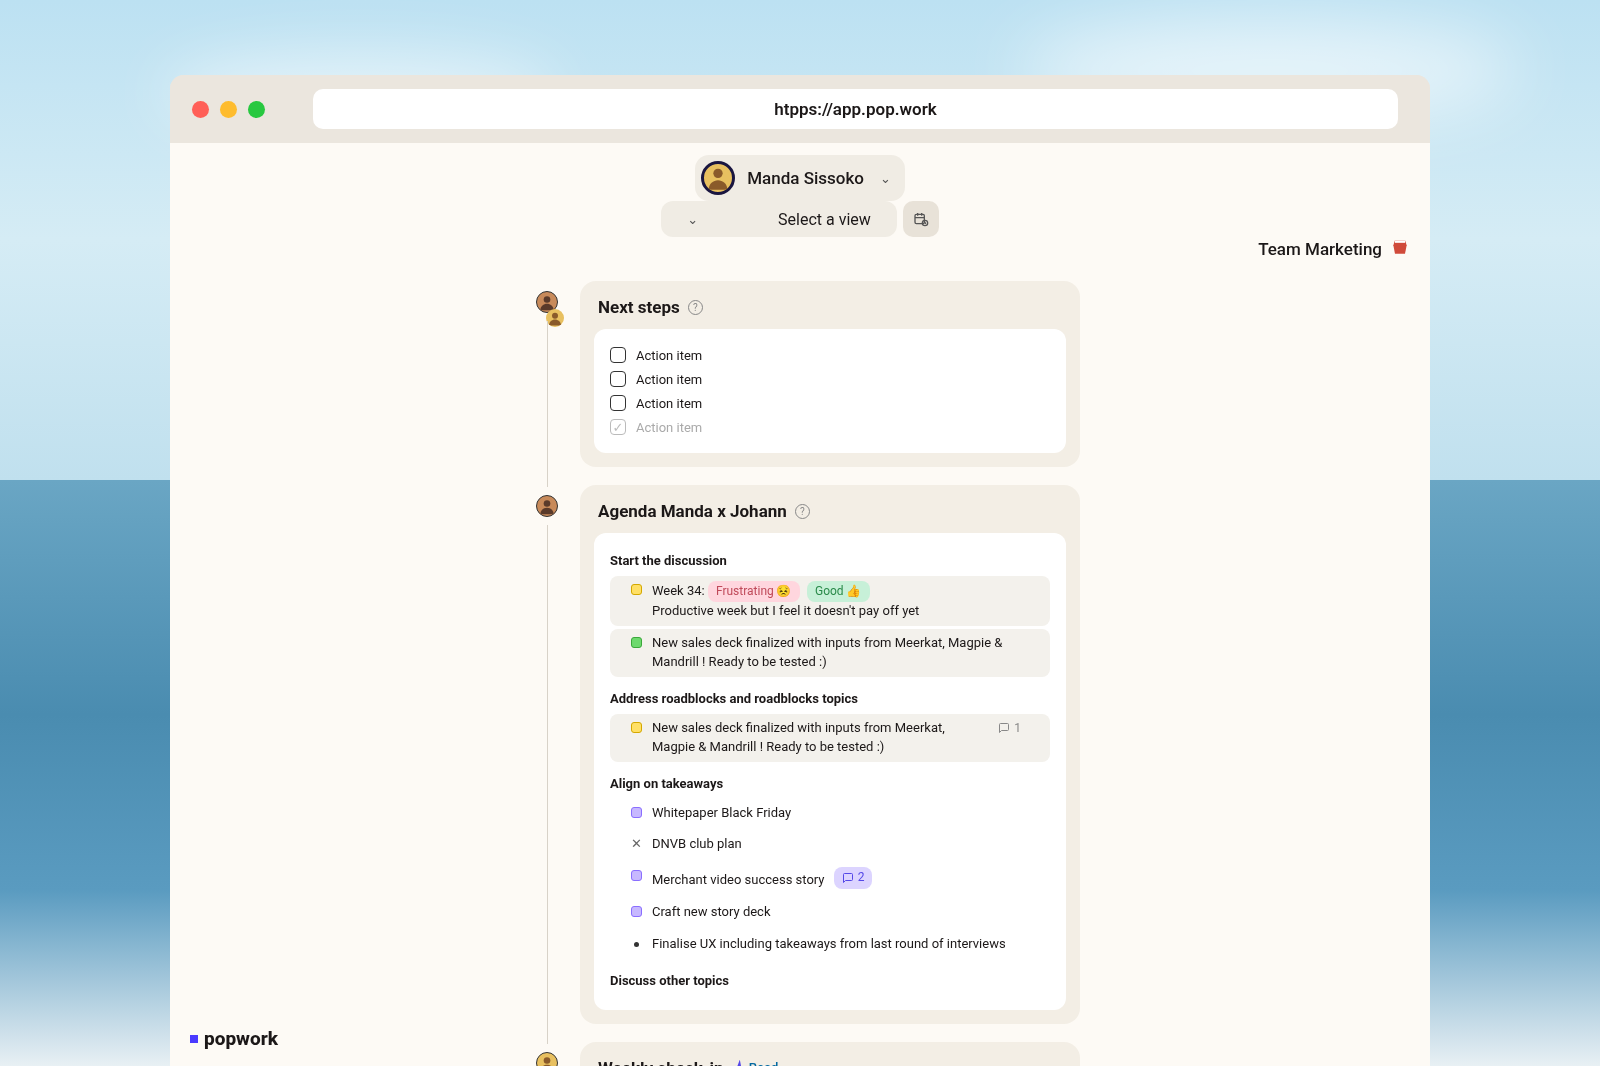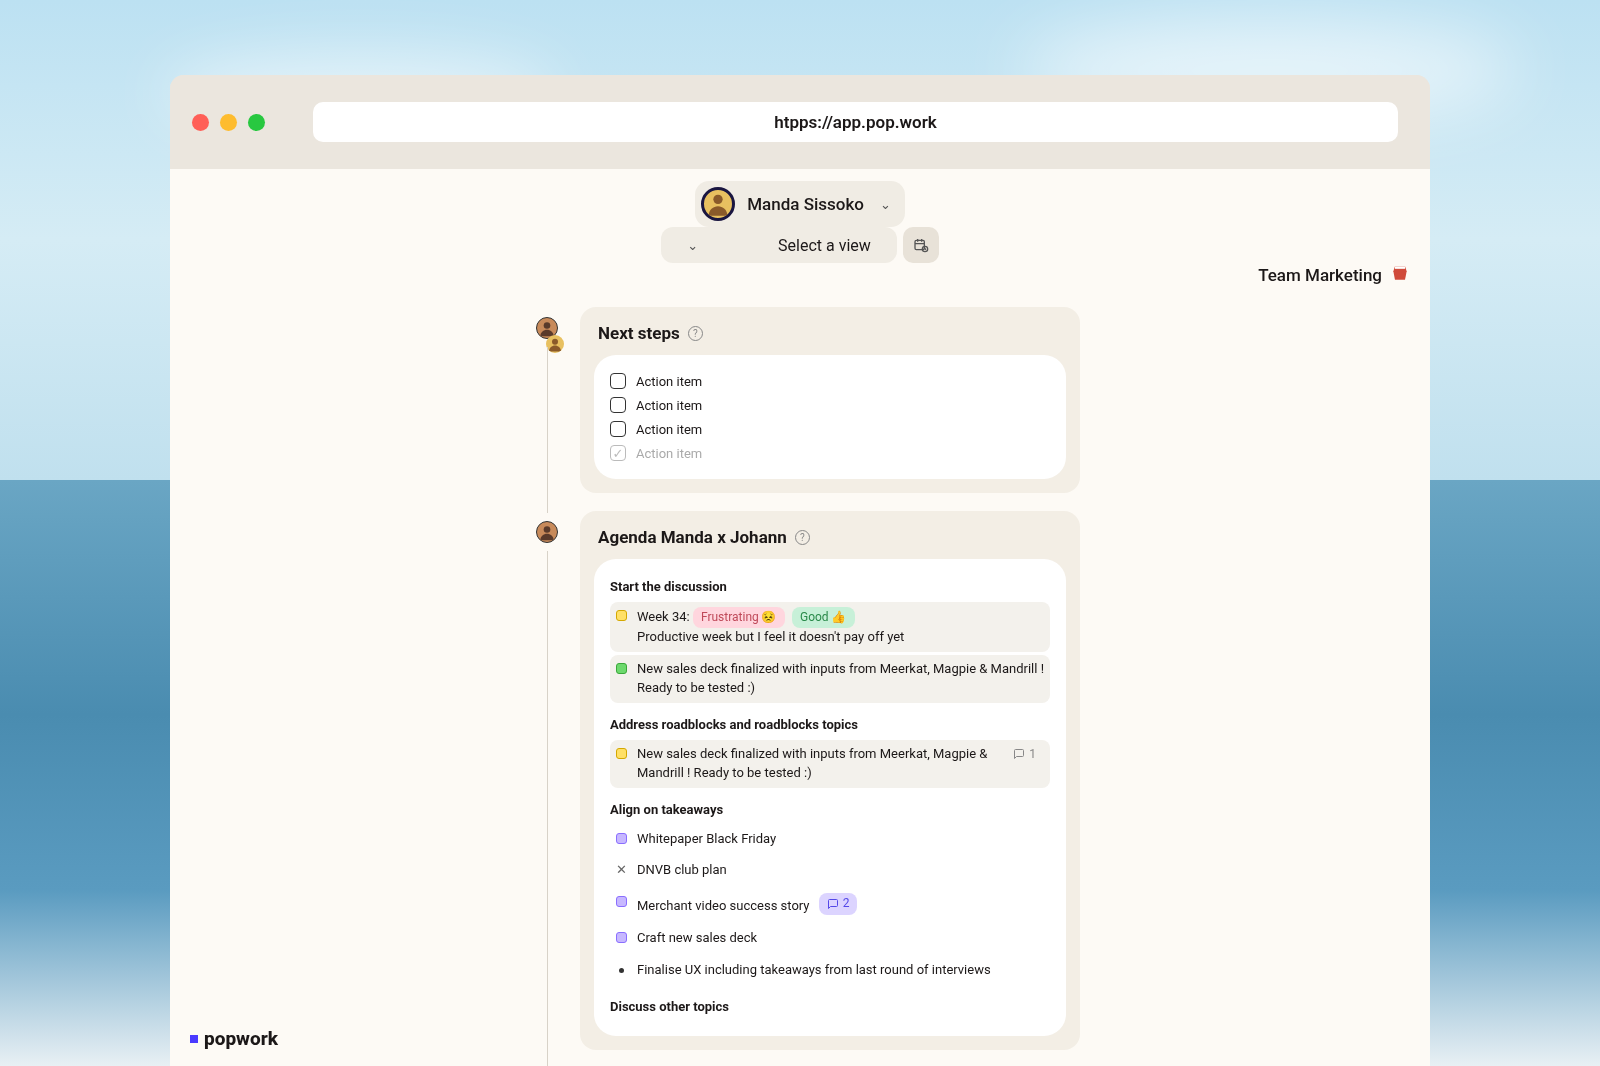--- a/index.html
+++ b/index.html
@@ -22,21 +22,21 @@
   left: 170px;
   width: 1260px;
   height: 991px;
   background: #ebe6de;
   border-radius: 14px 14px 0 0;
   overflow: hidden;
   display: flex;
   flex-direction: column;
 }
 .browser-chrome {
-  height: 94px;
+  height: 68px;
   background: #ebe6de;
   display: flex;
   align-items: center;
   padding: 0 22px;
   gap: 18px;
 }
 .traffic-lights { display:flex; gap:11px; }
 .dot { width:17px; height:17px; border-radius:50%; }
 .dot.red { background:#ff5f57; }
 .dot.yellow { background:#febc2e; }
@@ -202,21 +202,21 @@
   font-weight:500;
 }
 .read-link svg { vertical-align:-2px; }
 .subtext {
   font-size:13px;
   color:#8a8578;
   padding:0 4px;
 }
 .card-inner {
   background:#fff;
-  border-radius:22px;
+  border-radius:12px;
   padding:14px 16px;
 }
 .check-row {
   display:flex;
   align-items:center;
   gap:10px;
   padding:4px 0;
   font-size:13px;
   color:#1c1818;
 }
@@ -232,21 +232,21 @@
 .section-head {
   font-size:13px;
   font-weight:700;
   color:#1c1818;
   margin:6px 0 8px 0;
 }
 .agenda-item {
   display:flex;
   align-items:flex-start;
   gap:10px;
-  padding:5px 6px;
+  padding:5px 21px;
   border-radius:8px;
   font-size:13px;
   color:#1c1818;
   margin-bottom:3px;
 }
 .agenda-item.grey-bg { background:#f3f1ec; }
 .bullet {
   width:11px;height:11px;
   border-radius:3px;
   margin-top:3px;
@@ -455,21 +455,21 @@
                   <span class="comment-badge">
                     <svg width="12" height="12" viewBox="0 0 24 24" fill="none" stroke="#5548e8" stroke-width="2">
                         <path d="M21 15a2 2 0 0 1-2 2H7l-4 4V5a2 2 0 0 1 2-2h14a2 2 0 0 1 2 2z"></path>
                       </svg>
                     <span>2</span>
                   </span>
                 </div>
               </div>
               <div class="agenda-item">
                 <span class="bullet purple"></span>
-                <div class="item-body">Craft new sales deck</div>
+                <div class="item-body">Craft new story deck</div>
               </div>
               <div class="agenda-item">
                 <span class="bullet dot"></span>
                 <div class="item-body">Finalise UX including takeaways from last round of interviews</div>
               </div>
 
               <div class="section-head" style="margin-top:14px;">Discuss other topics</div>
             </div>
           </div>
         </div>

